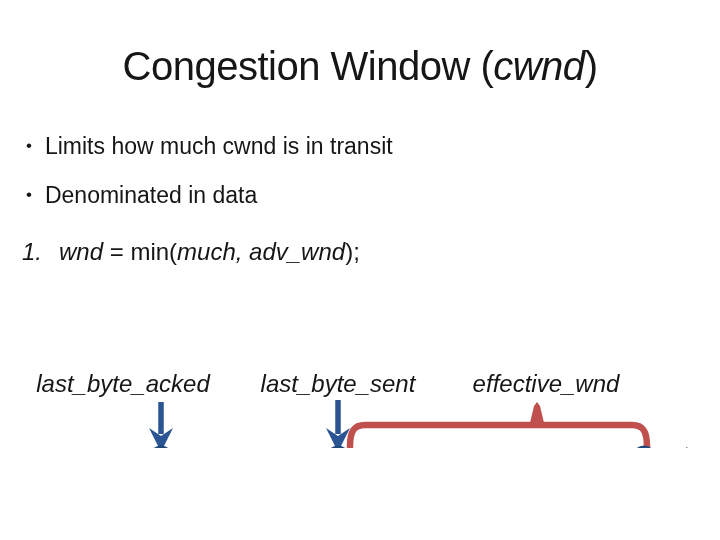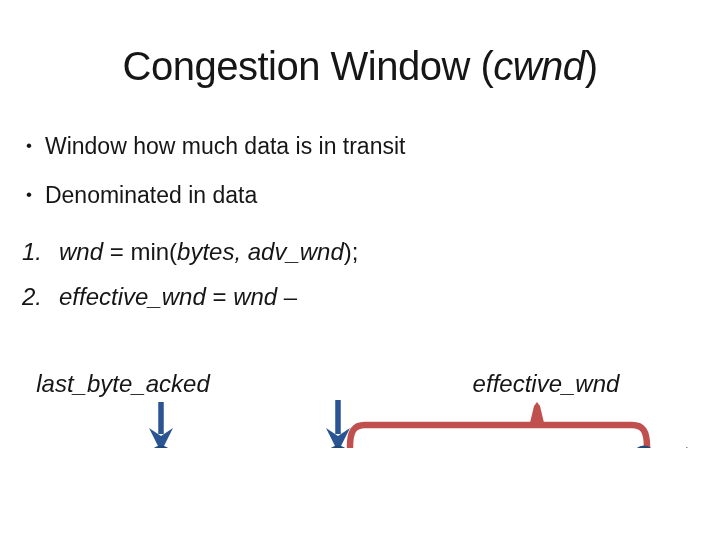--- a/index.html
+++ b/index.html
@@ -42,33 +42,33 @@
 </style>
 </head>
 <body>
 
 <div class="slide">
 
   <h1 class="title"><span>Congestion Window (</span><span class="it">cwnd</span><span>)</span></h1>
 
   <div class="bullet b1">
     <span class="bdot">•</span>
-    <span>Window how much data is in transit</span>
+    <span>Limits how much cwnd is in transit</span>
   </div>
   <div class="bullet b2">
     <span class="bdot">•</span>
     <span>Denominated in data</span>
   </div>
 
-  <div class="numline n1"><span class="nmark">1.</span><span class="it">wnd</span><span> = min(</span><span class="it">bytes, adv_wnd</span><span>);</span></div>
+  <div class="numline n1"><span class="nmark">1.</span><span class="it">wnd</span><span> = min(</span><span class="it">much, adv_wnd</span><span>);</span></div>
 
-  <div class="numline n2"><span class="nmark">2.</span><span class="it">effective_wnd</span><span> = </span><span class="it">wnd –</span></div>
 
 
   <div class="dlabel lab-acked">last_byte_acked</div>
+  <div class="dlabel lab-sent">last_byte_sent</div>
   <div class="dlabel lab-eff">effective_wnd</div>
   <div class="dlabel lab-wnd">wnd</div>
 
   <svg class="diagram" viewBox="0 0 720 180">
 
     <path d="M 350 87 C 350 71, 354 65, 365 65 L 632 65 C 643 65, 647 71, 647 87" fill="none" stroke-width="6.5" stroke-linecap="round" stroke="#C0504D"></path>
     <polygon points="529,67 534,46 537,42 540,46 545,67" fill="#C0504D"></polygon>
 
     <path d="M 161 113 C 161 123, 165 129, 176 129 L 632 129 C 643 129, 647 123, 647 113" fill="none" stroke-width="6.5" stroke-linecap="round" stroke="#C0504D"></path>
     <polygon points="394,127 399,149 402,153 405,149 410,127" fill="#C0504D"></polygon>

